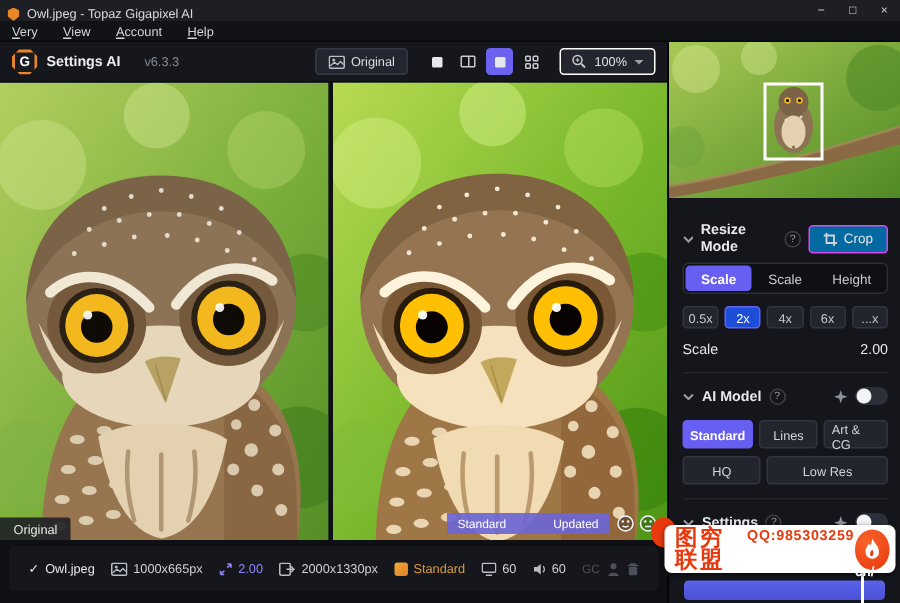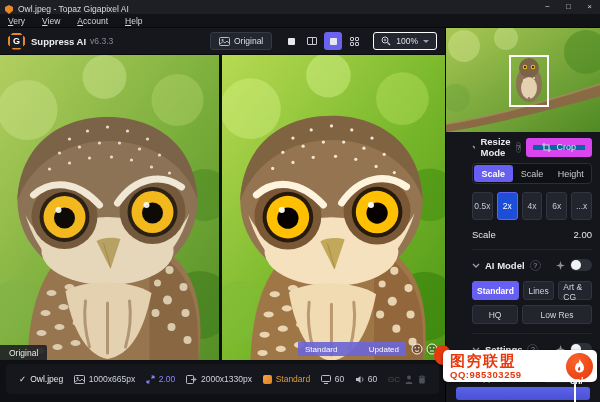--- a/index.html
+++ b/index.html
@@ -15,21 +15,21 @@
 
   
   #menubar{position:absolute;left:0;top:14px;width:600px;height:14px;background:#111317;display:flex;align-items:center;gap:17px;padding-left:8px;font-size:8.5px;border-bottom:1px solid #07080a}
   .menu-item{display:inline-block;color:#d4d6da}
   .menu-item::first-letter{text-decoration:underline}
 
   
   #toolbar{position:absolute;left:0;top:28px;width:445px;height:27px;background:#15171c;display:flex;align-items:center;padding:0 8px;border-bottom:1px solid #090a0c}
   .gbadge{width:17px;height:17px;background:#1a1b20;border:2px solid #e8862a;clip-path:polygon(30% 0,70% 0,100% 30%,100% 70%,70% 100%,30% 100%,0 70%,0 30%);color:#fff;font-weight:bold;font-size:9px;display:grid;place-items:center}
   .brand{font-size:9.5px;font-weight:bold;color:#eceef2;margin-left:6px}
-  .version{font-size:8.5px;color:#878c96;margin-left:4px}
+  .version{font-size:8.5px;color:#878c96;margin-left:16px}
   #toolbar .spacer{flex:1}
   .tbtn{height:18px;background:#23262e;border:1px solid #343946;border-radius:3px;display:flex;align-items:center;gap:4px;padding:0 8px;font-size:8.5px;color:#dcdee3}
   .viewgrp{display:flex;gap:3px;margin-left:10px}
   .vbtn{width:18px;height:18px;border-radius:3px;display:grid;place-items:center;background:transparent}
   .vbtn.active{background:#6b63f0}
   .sq-fill{width:7px;height:7px;background:#e6e8ec;border-radius:1px}
   .sq-split{width:10px;height:8px;border:1px solid #c8cbd2;border-radius:1px;position:relative}
   .sq-split:after{content:"";position:absolute;left:4px;top:0;width:1px;height:6px;background:#c8cbd2}
   .sq-grid{width:9px;height:9px;display:grid;grid-template-columns:1fr 1fr;gap:1px}
   .sq-grid span{background:transparent;border:1px solid #c8cbd2;border-radius:1px}
@@ -52,48 +52,48 @@
   .sgrp .white{color:#e8eaee}
   .purple{color:#8d86fb}
   .orangetxt{color:#e09a3c}
   .chip{width:9px;height:9px;border-radius:2px;background:linear-gradient(135deg,#f2a93e,#e07f22)}
   .dim{color:#4b505a;display:flex;align-items:center;gap:5px;font-size:8px}
 
   
   #sidebar{position:absolute;left:445px;top:28px;width:155px;height:374px;background:#15161b;border-left:1px solid #000}
   #thumb{position:absolute;left:0;top:0;width:155px;height:104px;overflow:hidden}
   #thumb svg{display:block;width:100%;height:100%}
-  #sb-content{position:absolute;left:0;top:100px;width:155px;bottom:0;padding:4px 9px 0 26px}
+  #sb-content{position:absolute;left:0;top:112px;width:155px;bottom:0;padding:4px 9px 0 9px}
   .sec-head{display:flex;align-items:center;gap:5px;height:22px;margin-top:4px}
   .sec-title{font-size:9.5px;font-weight:bold;color:#e8eaee}
   .help{width:11px;height:11px;border:1px solid #3c4049;border-radius:50%;color:#9aa0a8;font-size:7px;display:grid;place-items:center}
-  .crop-btn{margin-left:auto;height:19px;background:#0369a1;border:7px solid #d946ef;border-radius:3px;display:flex;align-items:center;gap:5px;padding:0 9px;font-size:9px;color:#e2e4e8}
+  .crop-btn{margin-left:auto;height:19px;background:#0369a1;border:1px solid #d946ef;border-radius:3px;display:flex;align-items:center;gap:5px;padding:0 9px;font-size:9px;color:#e2e4e8}
   .tabs{margin-top:5px;height:21px;background:#0f1014;border:1px solid #2b2e36;border-radius:4px;display:flex;padding:1px}
   .tab{flex:1;display:grid;place-items:center;font-size:9px;color:#c6cad1;border-radius:3px}
   .tab.active{background:#675ff1;color:#fff;font-weight:bold}
   .mults{margin-top:8px;display:flex;gap:4px}
-  .mult{flex:1;height:28px;display:grid;place-items:center;background:#22252d;border:1px solid #31353f;border-radius:3px;font-size:8.5px;color:#c6cad1}
+  .mult{flex:1;height:15px;display:grid;place-items:center;background:#22252d;border:1px solid #31353f;border-radius:3px;font-size:8.5px;color:#c6cad1}
   .mult.active{background:#1d4ed8;border-color:#675ff1;color:#fff;font-weight:normal}
   .kv{margin-top:9px;display:flex;justify-content:space-between;font-size:9.5px;color:#e4e6ea}
   .divider{margin-top:9px;border-top:1px solid #23252b}
   .headctl{margin-left:auto;display:flex;align-items:center;gap:5px}
   .toggle{width:22px;height:12px;background:#2c3039;border-radius:6px;position:relative}
   .toggle .knob{position:absolute;left:1px;top:1px;width:10px;height:10px;border-radius:50%;background:#f2f3f5}
   .mrow{margin-top:5px;display:flex;gap:4px}
   .mbtn{height:19px;display:grid;place-items:center;background:#22252d;border:1px solid #31353f;border-radius:3px;font-size:8.5px;color:#d2d5db;padding:0 4px}
   .mbtn.active{background:#675ff1;border-color:#675ff1;color:#fff;font-weight:bold}
   .noise-row{margin-top:7px;display:flex;justify-content:space-between;align-items:flex-end}
   .noise-label{font-size:9px;color:#dfe2e7}
   .valbox{width:48px;height:16px;background:#0f1014;border:1px solid #2b2e36;border-radius:2px;font-size:8.5px;color:#c9ccd2;text-align:right;padding:2px 4px}
   #save-btn{position:absolute;left:10px;right:10px;bottom:2px;height:13px;border-radius:3px;background:linear-gradient(#5b63ea,#4a51d6);border:none}
 
   
   .wm-blob{position:absolute;left:434px;top:345px;width:17px;height:20px;border-radius:50%;background:#e8380d;z-index:49}
   .wm-card{position:absolute;left:443px;top:350px;width:154px;height:32px;background:#fff;border-radius:5px;display:flex;align-items:center;padding:2px 4px 2px 7px;z-index:50;box-shadow:0 1px 3px rgba(0,0,0,.5)}
-  .wm-text{display:flex;flex-direction:column;line-height:1}
+  .wm-text{display:flex;flex-direction:row;line-height:1}
   .wm-title{font-size:15px;font-weight:bold;color:#e8380d;letter-spacing:1.5px}
   .wm-qq{font-size:9.5px;font-weight:bold;color:#e8380d;margin-top:2px;letter-spacing:.5px}
   .wm-flame{margin-left:auto;width:27px;height:27px;border-radius:50%;background:radial-gradient(circle at 35% 30%,#f9632a,#e8380d);display:grid;place-items:center}
   .wm-line{position:absolute;left:574px;top:381px;width:2px;height:21px;background:#fff;z-index:48}
   .wm-url{position:absolute;left:570px;top:376px;font-size:9px;font-weight:bold;color:#fff;z-index:51}
 </style>
 </head>
 <body>
 
 <svg width="0" height="0" style="position:absolute" aria-hidden="true">
@@ -199,21 +199,21 @@
 
   <div id="menubar">
     <span class="menu-item">Very</span>
     <span class="menu-item">View</span>
     <span class="menu-item">Account</span>
     <span class="menu-item">Help</span>
   </div>
 
   <div id="toolbar">
     <span class="gbadge">G</span>
-    <span class="brand">Suppress AI</span>
+    <span class="brand">Settings AI</span>
     <span class="version">v6.3.3</span>
     <span class="spacer"></span>
     <div class="tbtn">
       <svg width="11" height="9">
           <rect x=".5" y=".5" width="10" height="8" rx="1" stroke="#b9bdc5" fill="none"></rect>
           <circle cx="3.5" cy="3" r="1" fill="#b9bdc5"></circle>
           <path d="M1 7 L4 4.5 L6 6 L8 4 L10 6" stroke="#b9bdc5" fill="none" stroke-width=".9"></path>
         </svg>
       <span>Original</span>
     </div>

